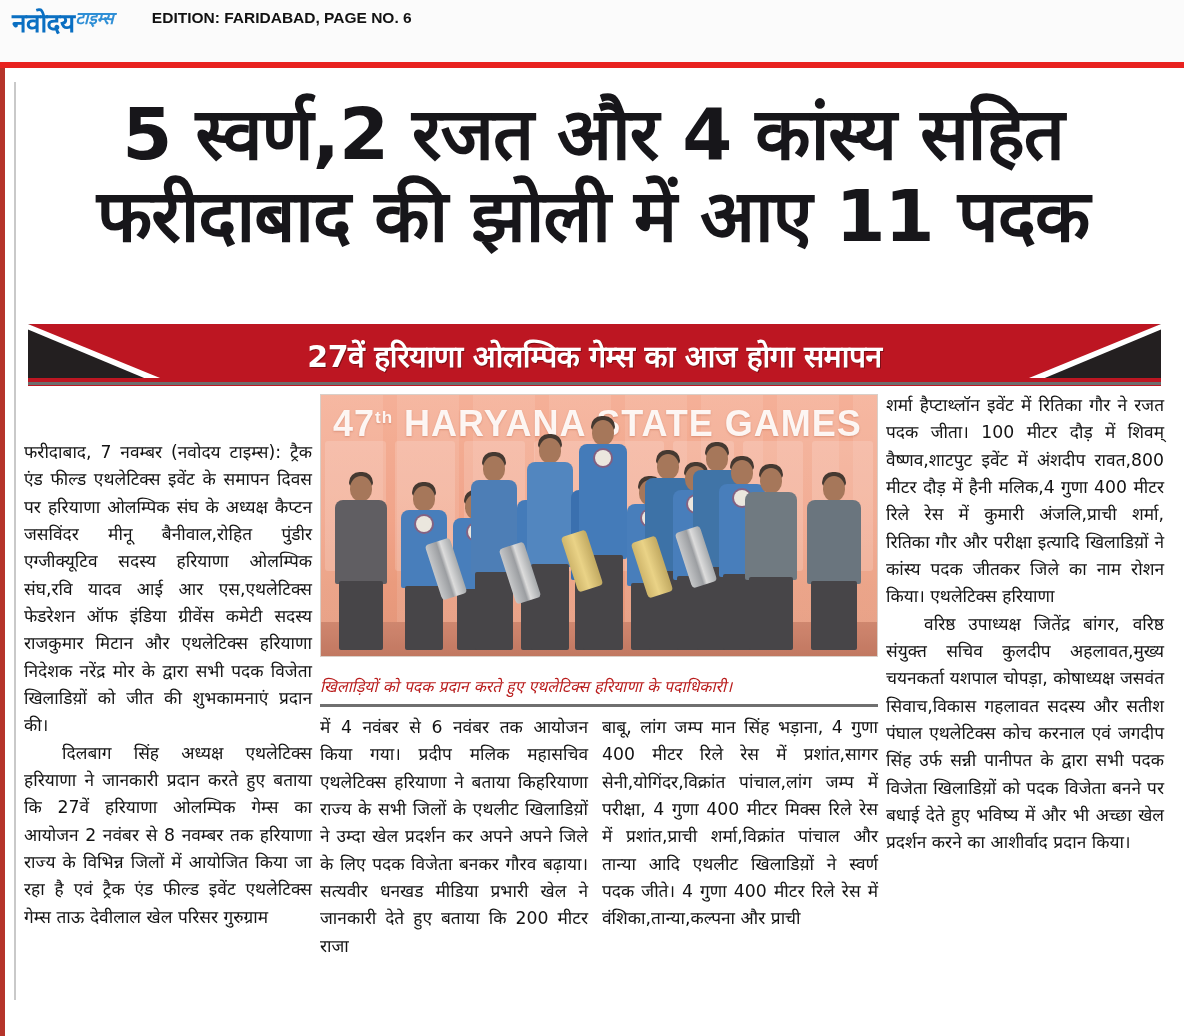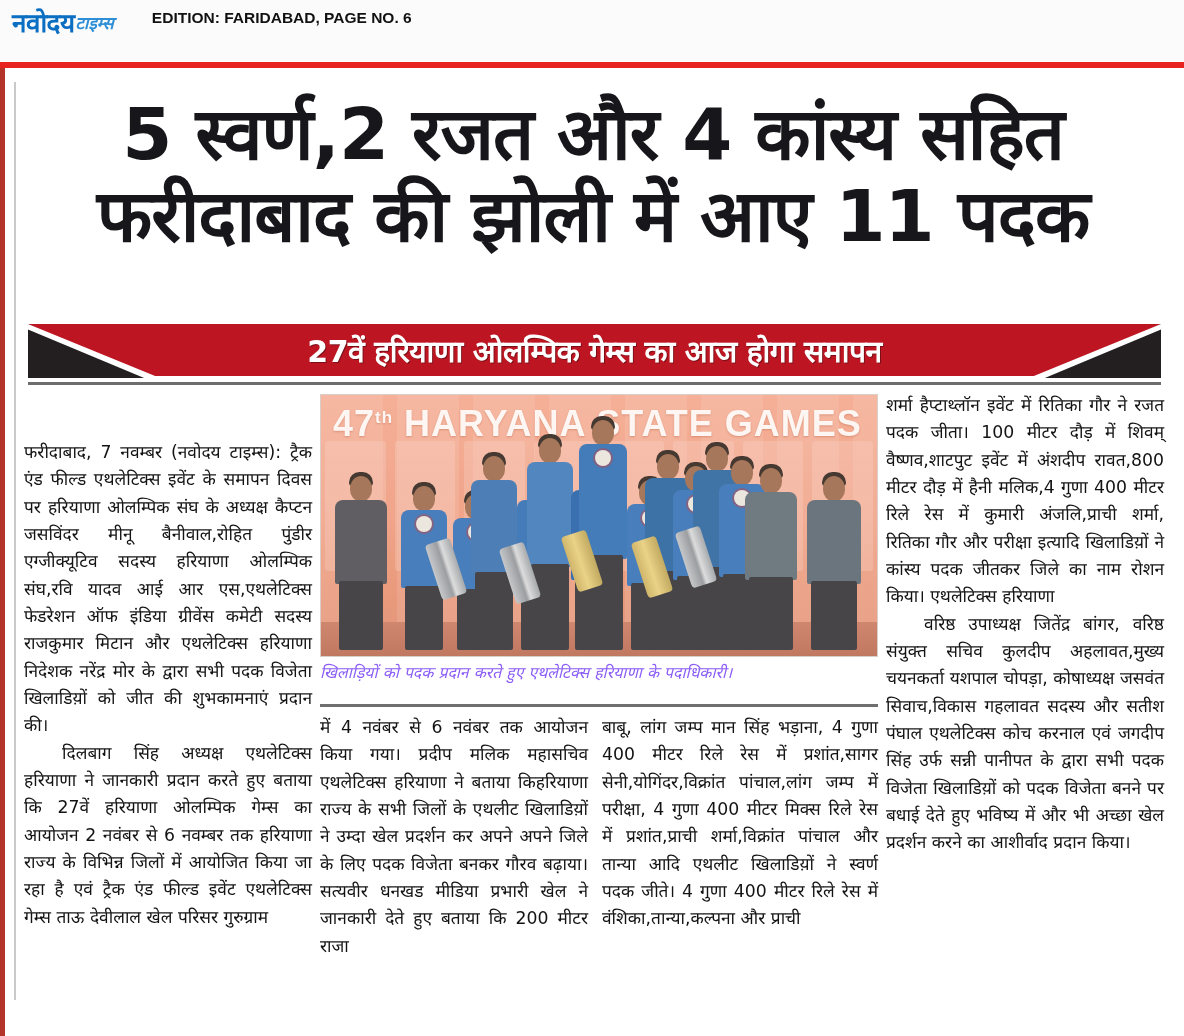--- a/index.html
+++ b/index.html
@@ -18,21 +18,21 @@
 
   
   .masthead {
     position: absolute; left: 0; top: 0;
     width: 1184px; height: 62px;
     background: #fbfbfb;
     display: flex; align-items: flex-start;
   }
   .logo-wrap {
     margin: 10px 0 0 12px;
-    display: flex; align-items: center;
+    display: flex; align-items: flex-start;
     line-height: 1;
   }
   .logo-main {
     font-family: "DejaVu Sans", sans-serif;
     font-weight: bold;
     font-size: 26px;
     color: #0a6fc2;
     letter-spacing: -0.5px;
   }
   .logo-sub {
@@ -81,21 +81,21 @@
     line-height: 1.08;
     letter-spacing: -1px;
     white-space: nowrap;
   }
   .headline .hl-line { display: block; }
   .headline .hl-line + .hl-line { margin-top: 4px; }
 
   
   .banner {
     position: absolute; left: 28px; top: 324px;
-    width: 1133px; height: 52px;
+    width: 1133px; height: 62px;
   }
   .banner-red {
     position: absolute; inset: 0;
     background: #bd1622;
   }
   .tri-left {
     position: absolute; left: 0; top: 0;
     width: 118px; height: 54px;
     background: #231f20;
     clip-path: polygon(0 0, 0 100%, 100% 100%);
@@ -230,25 +230,25 @@
     border-radius: 4px;
     transform: rotate(-18deg);
   }
   .trophy.gold { background: linear-gradient(90deg,#c9ae5a,#e7cf7a 45%,#b9a04f); }
   .photo-haze {
     position: absolute; inset: 0;
     background: rgba(255,240,232,.12);
     pointer-events: none;
   }
   .caption {
-    margin-top: 6px;
+    margin-top: 20px;
     font-family: "DejaVu Serif", serif;
     font-style: italic;
     font-size: 15.8px;
-    color: #8b5cf6;
+    color: #b91c1c;
     line-height: 1.3;
     white-space: nowrap;
   }
   .sub-rule {
     position: absolute; left: 296px; top: 312px;
     width: 558px; height: 3px;
     background: #6f6f6f;
   }
   .col-2a { left: 296px; top: 322px; width: 268px; }
   .col-2b { left: 578px; top: 322px; width: 276px; }
@@ -284,21 +284,21 @@
     <div class="tri-right"></div>
     <div class="tri-right-sep"></div>
     <div class="banner-text">27वें हरियाणा ओलम्पिक गेम्स का आज होगा समापन</div>
   </div>
   <div class="banner-underline"></div>
 
   <div class="body-area">
 
     <div class="col col-1">
       <p>फरीदाबाद, 7 नवम्बर (नवोदय टाइम्स): ट्रैक एंड फील्ड एथलेटिक्स इवेंट के समापन दिवस पर हरियाणा ओलम्पिक संघ के अध्यक्ष कैप्टन जसविंदर मीनू बैनीवाल,रोहित पुंडीर एग्जीक्यूटिव सदस्य हरियाणा ओलम्पिक संघ,रवि यादव आई आर एस,एथलेटिक्स फेडरेशन ऑफ इंडिया ग्रीवेंस कमेटी सदस्य राजकुमार मिटान और एथलेटिक्स हरियाणा निदेशक नरेंद्र मोर के द्वारा सभी पदक विजेता खिलाडिय़ों को जीत की शुभकामनाएं प्रदान की।</p>
-      <p>दिलबाग सिंह अध्यक्ष एथलेटिक्स हरियाणा ने जानकारी प्रदान करते हुए बताया कि 27वें हरियाणा ओलम्पिक गेम्स का आयोजन 2 नवंबर से 6 नवम्बर तक हरियाणा राज्य के विभिन्न जिलों में आयोजित किया जा रहा है एवं ट्रैक एंड फील्ड इवेंट एथलेटिक्स गेम्स ताऊ देवीलाल खेल परिसर गुरुग्राम</p>
+      <p>दिलबाग सिंह अध्यक्ष एथलेटिक्स हरियाणा ने जानकारी प्रदान करते हुए बताया कि 27वें हरियाणा ओलम्पिक गेम्स का आयोजन 2 नवंबर से 8 नवम्बर तक हरियाणा राज्य के विभिन्न जिलों में आयोजित किया जा रहा है एवं ट्रैक एंड फील्ड इवेंट एथलेटिक्स गेम्स ताऊ देवीलाल खेल परिसर गुरुग्राम</p>
     </div>
 
     <div class="photo-block">
       <div class="photo">
         <div class="backdrop-panel"></div>
         <div class="backdrop-tiles">
           <i></i>
             <i></i>
             <i></i>
             <i></i>

